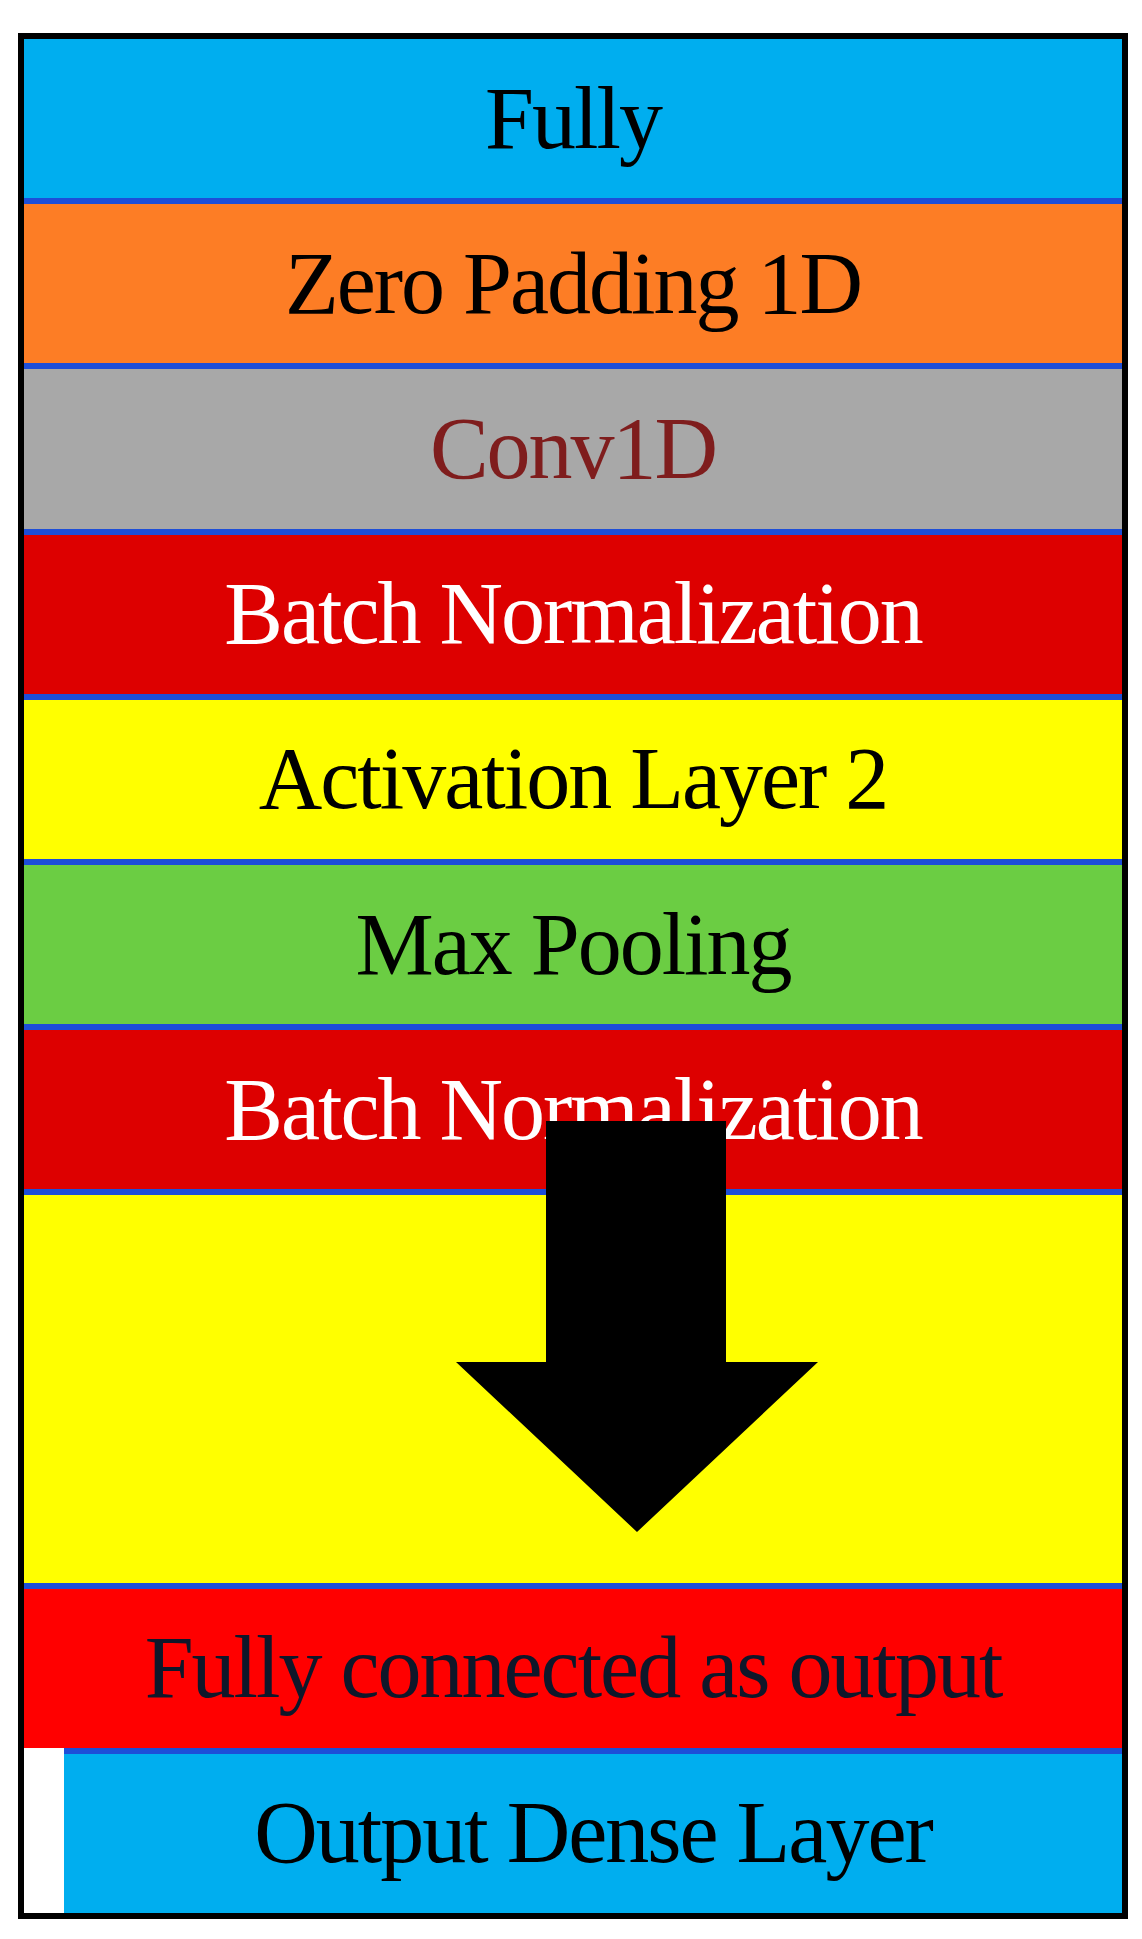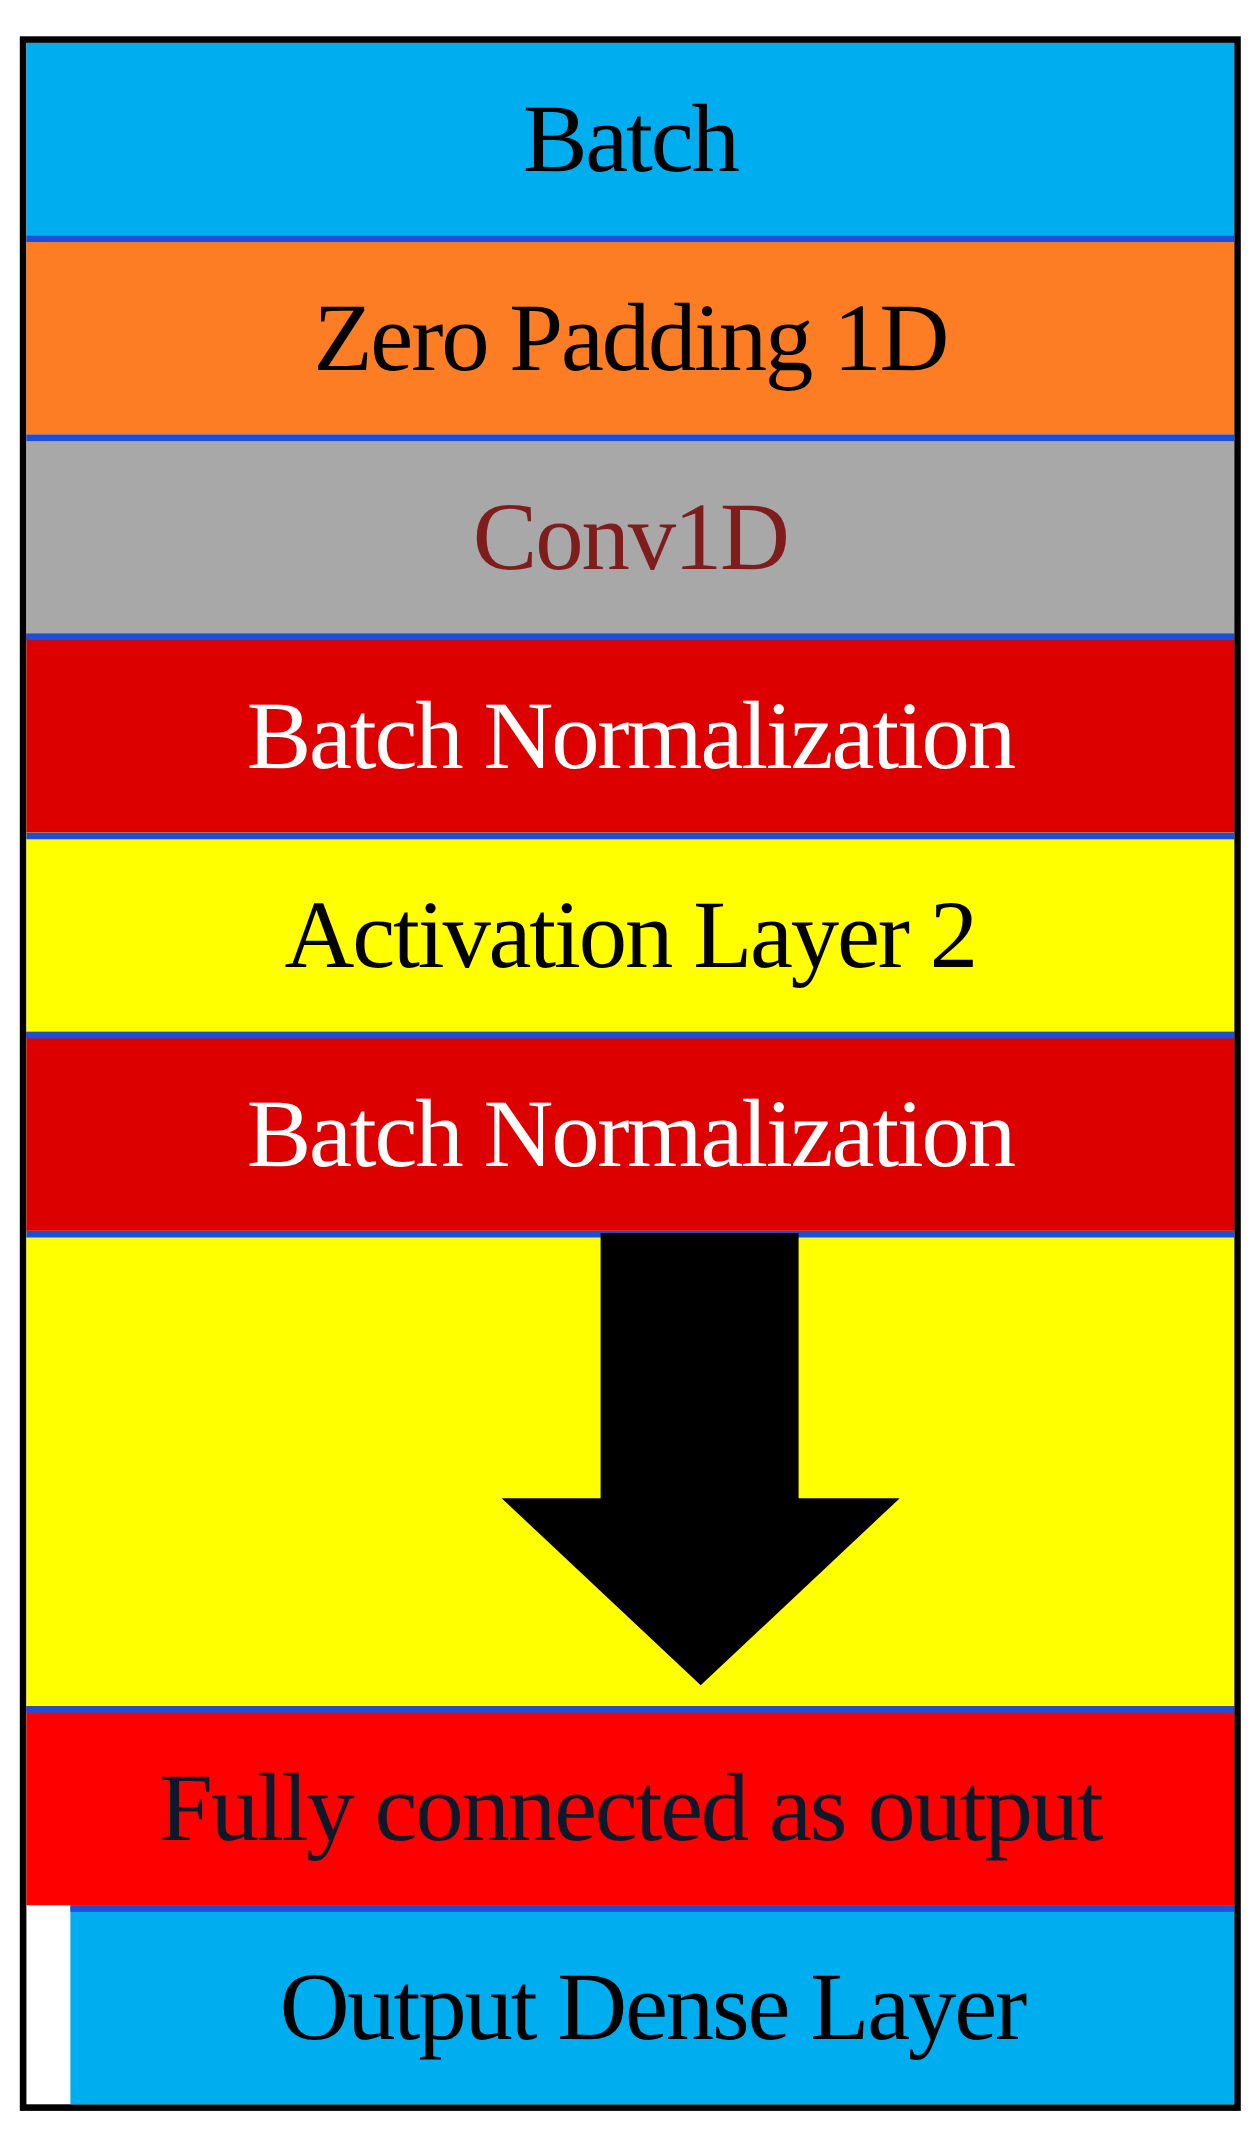--- a/index.html
+++ b/index.html
@@ -58,39 +58,42 @@
   }
 </style>
 </head>
 <body>
 
 <div class="page">
 
   <div class="stack">
 
     <div class="layer-row" style="background-color: rgb(0, 174, 239); color: rgb(0, 0, 0);">
-      <span class="layer-label">Batch</span>
+      <span class="layer-label">Fully</span>
     </div>
 
     <div class="layer-row" style="background-color: rgb(253, 125, 37); color: rgb(0, 0, 0);">
       <span class="layer-label">Zero Padding 1D</span>
     </div>
 
     <div class="layer-row" style="background-color: rgb(168, 168, 168); color: #7f1d1d; justify-content: center;">
       <span class="layer-label">Conv1D</span>
     </div>
 
     <div class="layer-row" style="background-color: rgb(221, 0, 0); color: rgb(255, 255, 255);">
       <span class="layer-label">Batch Normalization</span>
     </div>
 
     <div class="layer-row" style="background-color: rgb(255, 255, 0); color: rgb(0, 0, 0);">
       <span class="layer-label">Activation Layer 2</span>
     </div>
 
+    <div class="layer-row" style="background-color: rgb(107, 205, 67); color: rgb(0, 0, 0);">
+      <span class="layer-label">Max Pooling</span>
+    </div>
 
     <div class="layer-row" style="background-color: rgb(221, 0, 0); color: rgb(255, 255, 255);">
       <span class="layer-label">Batch Normalization</span>
     </div>
 
 
     <div class="layer-row tall" style="background-color: rgb(255, 255, 0); color: rgb(0, 0, 0);">
       <span class="layer-label"></span>
     </div>
 

